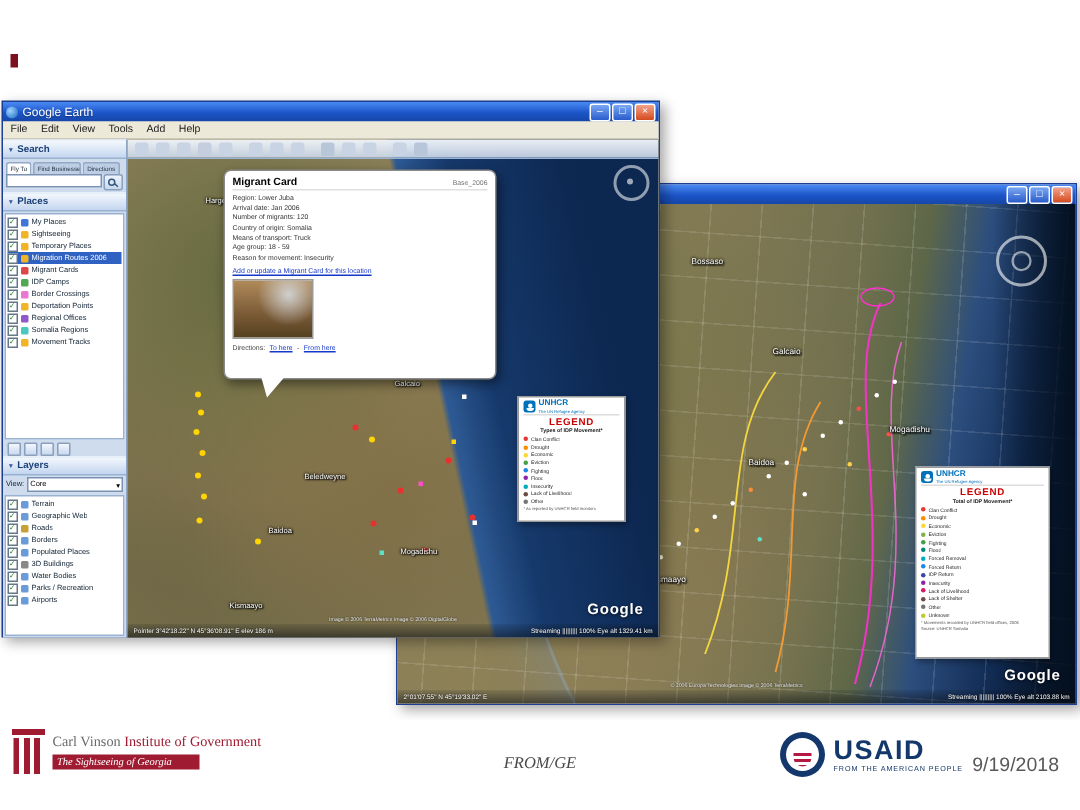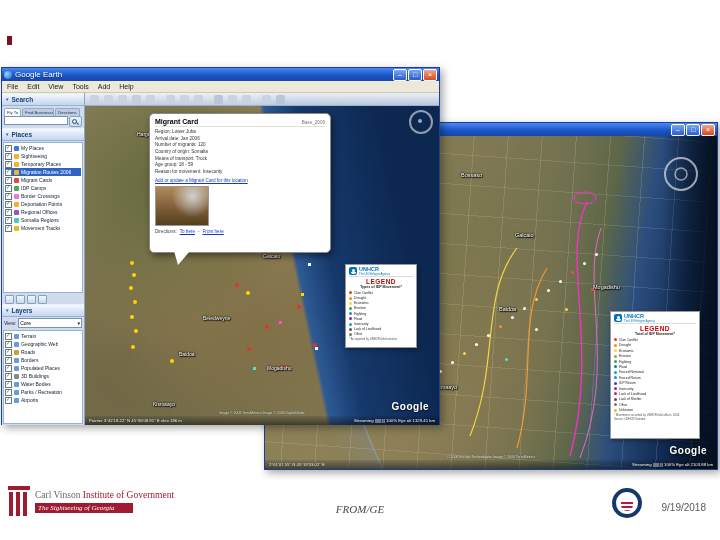--- a/index.html
+++ b/index.html
@@ -219,21 +219,21 @@
     font-family:"Liberation Serif",serif;font-style:italic;font-size:11px;color:#4a4a4a;}
   .usaid{position:absolute;right:78px;top:8px;display:flex;align-items:center;gap:6px;}
   .usaid-seal{width:30px;height:30px;flex:none;border-radius:50%;background:#14386b;
     position:relative;}
   .usaid-seal:before{content:"";position:absolute;inset:4px;border-radius:50%;background:#fff;}
   .usaid-seal:after{content:"";position:absolute;left:9px;right:9px;top:14px;height:9px;
     border-radius:0 0 6px 6px;
     background:repeating-linear-gradient(#b31942 0 2px,#fff 2px 4px);}
   .usaid-name{font-size:18px;font-weight:bold;color:#14386b;letter-spacing:1px;line-height:1;}
   .usaid-tag{font-size:4.8px;color:#14386b;letter-spacing:.6px;margin-top:2px;}
-  .slide-date{position:absolute;right:14px;top:22px;font-size:10px;color:#595959;}
+  .slide-date{position:absolute;right:14px;top:22px;font-size:13px;color:#595959;}
 </style>
 </head>
 <body>
 
 <div class="slide">
   <div class="accent"></div>
 
   <div class="ge-window ge2">
     <div class="titlebar">
       <span class="tb-ico"></span>
@@ -627,16 +627,20 @@
         <div class="cvi-line1">
           <span class="cvi-prefix">Carl Vinson</span>
           <span class="cvi-main">Institute of Government</span>
         </div>
         <div class="cvi-bar">The Sightseeing of Georgia</div>
       </div>
     </div>
     <div class="footer-center">FROM/GE</div>
     <div class="usaid">
       <div class="usaid-seal"></div>
+      <div class="usaid-text">
+        <div class="usaid-name">USAID</div>
+        <div class="usaid-tag">FROM THE AMERICAN PEOPLE</div>
+      </div>
     </div>
     <div class="slide-date">9/19/2018</div>
   </div>
 </div>
 
 </body></html>

